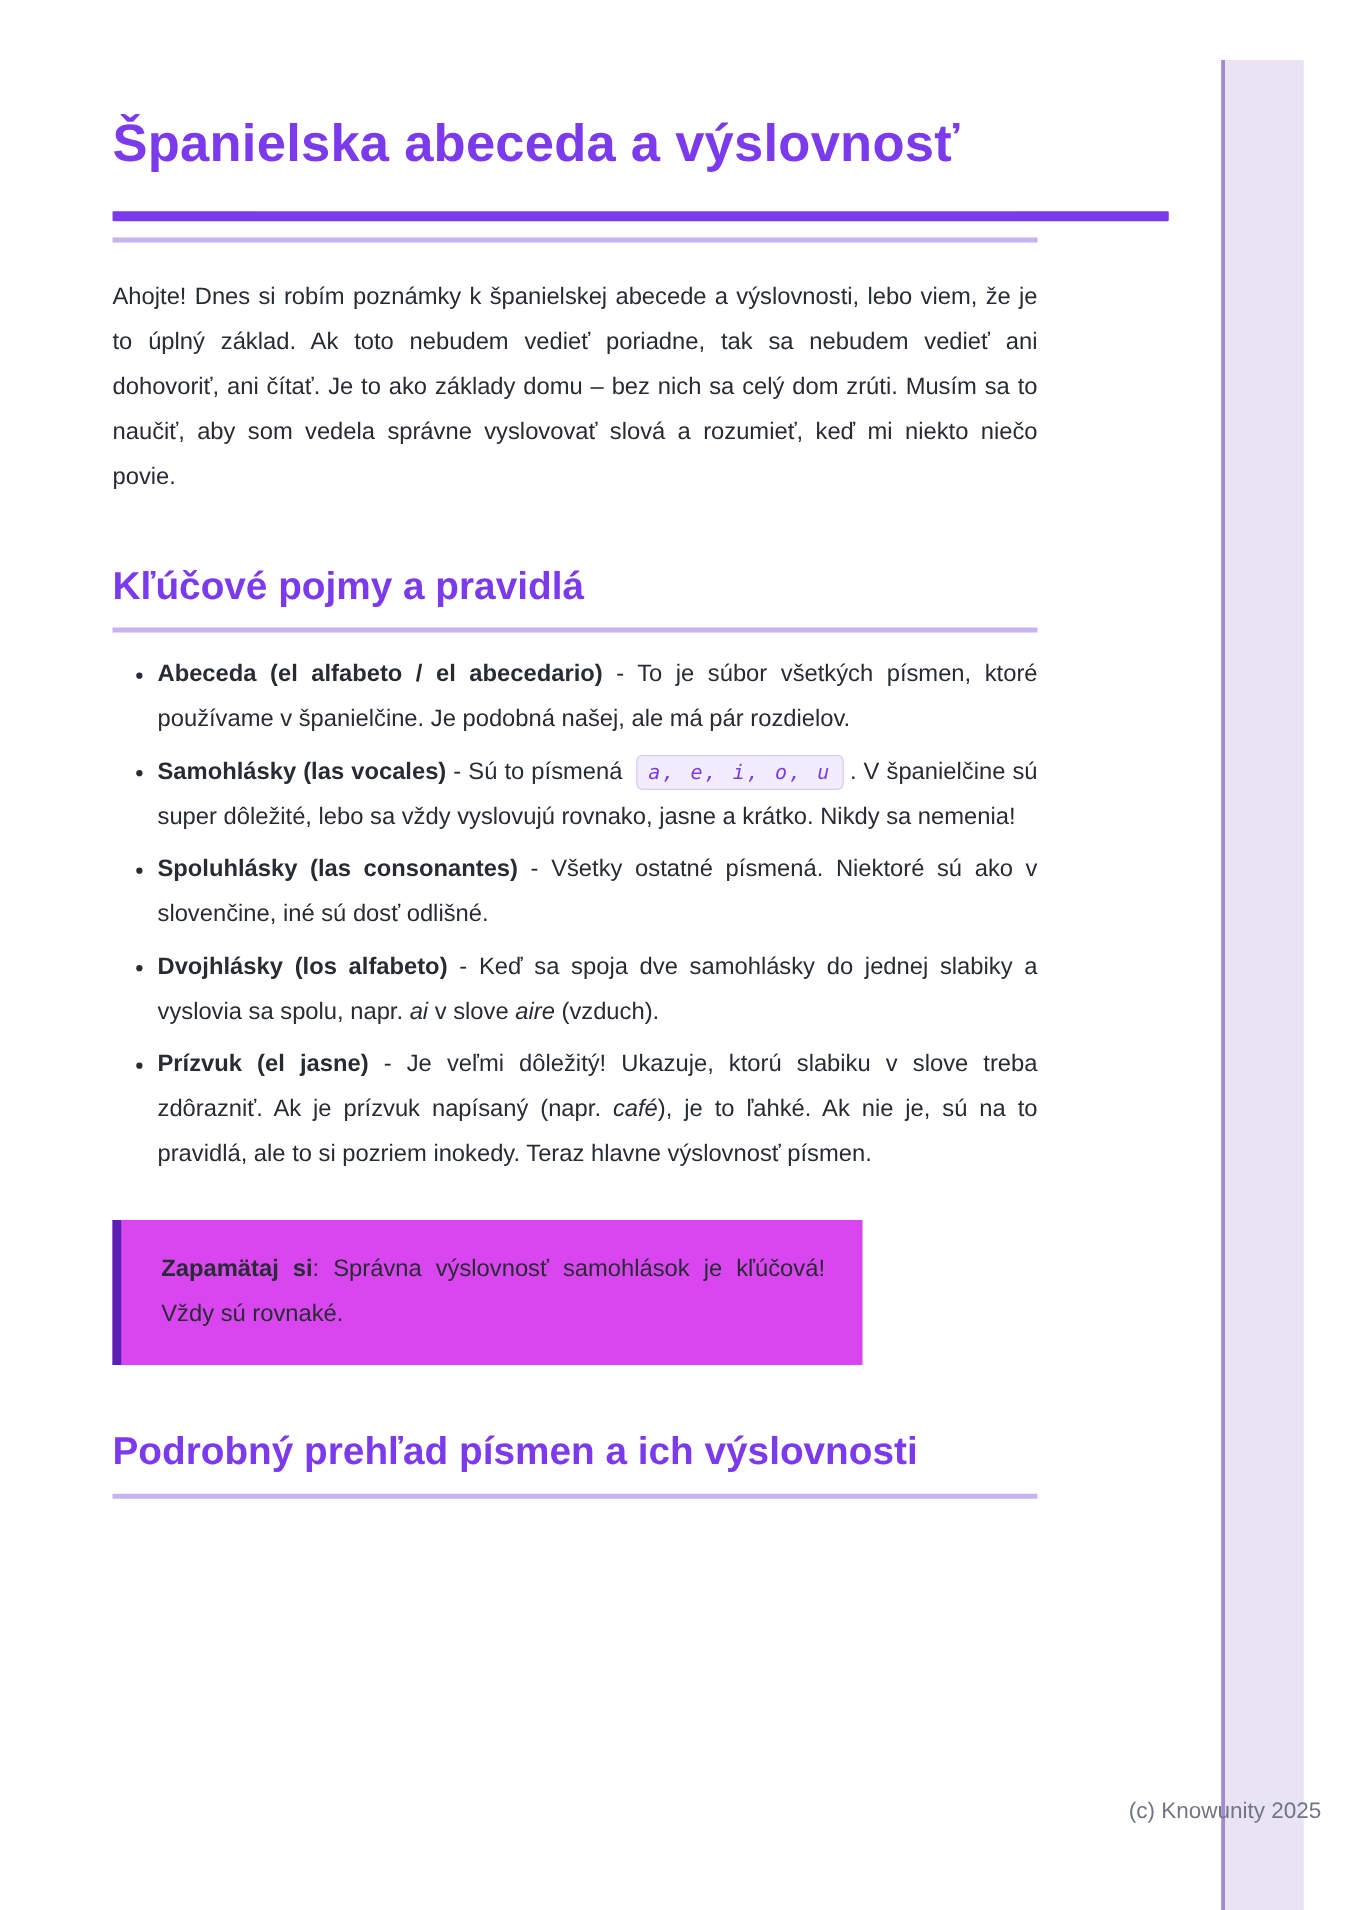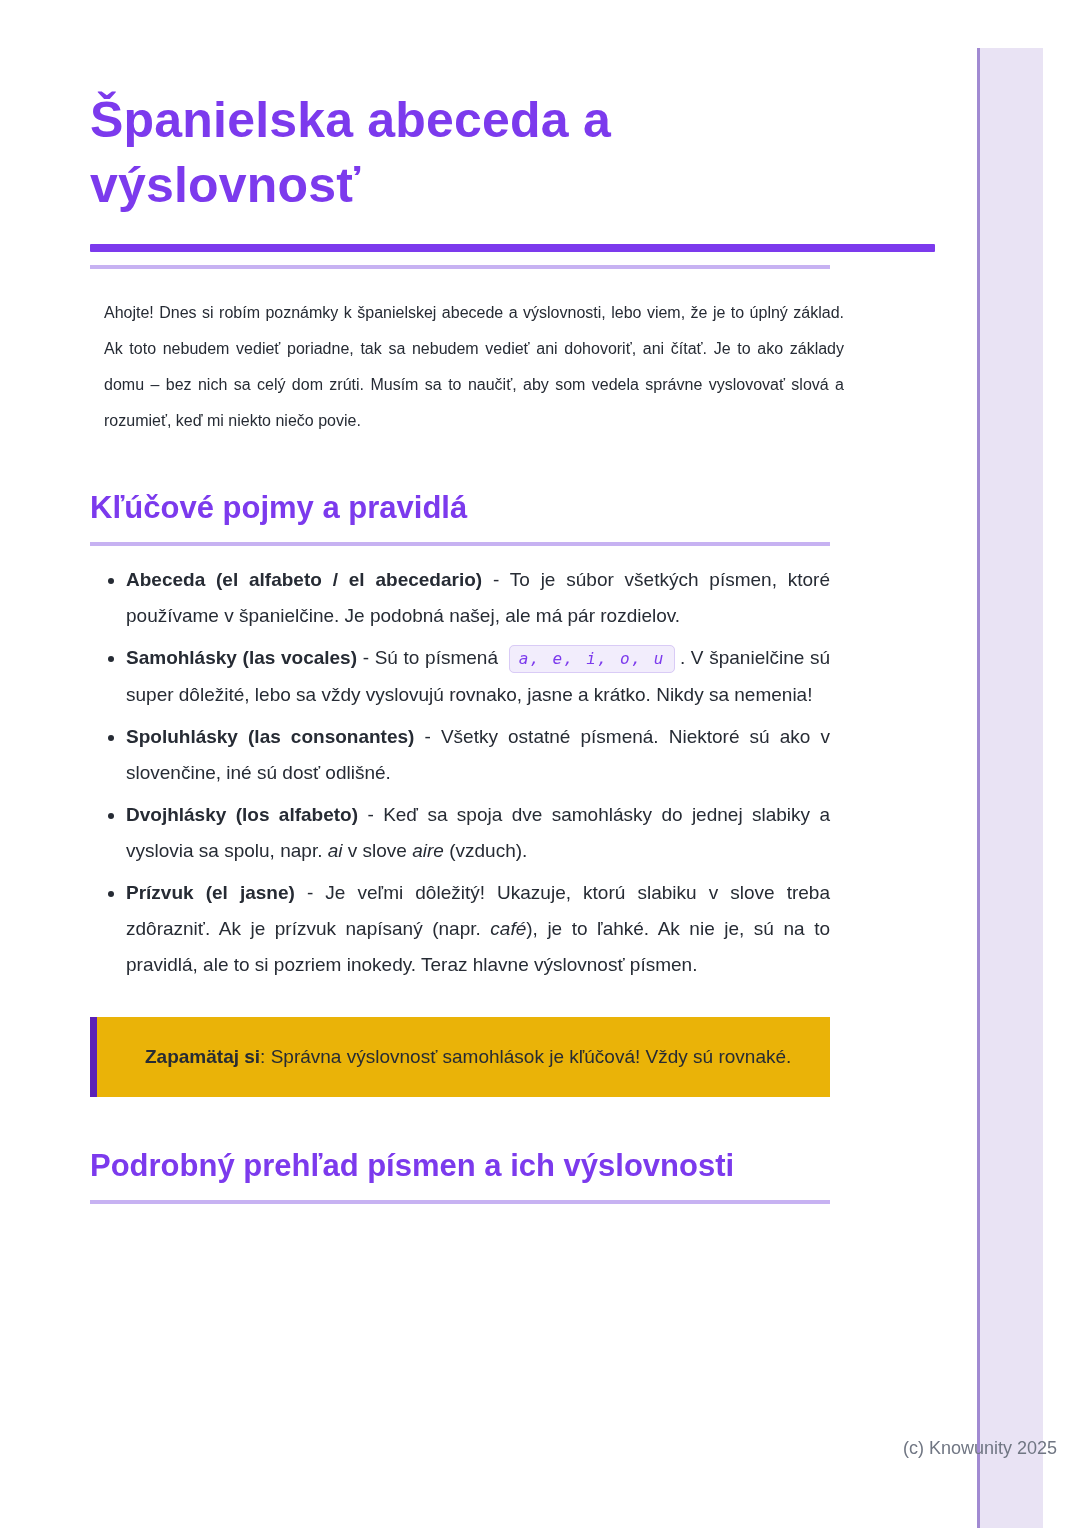--- a/index.html
+++ b/index.html
@@ -14,21 +14,21 @@
   }
   .content {
     position: absolute;
     left: 90px;
     top: 0;
     width: 845px;
   }
   h1.page-title {
     margin: 88px 0 0 0;
     max-width: 700px;
-    font-size: 50px;
+    font-size: 42px;
     line-height: 1.3;
     font-weight: 700;
     color: #7c3aed;
     letter-spacing: 0.2px;
   }
   .title-rule {
     margin-top: 26px;
     width: 845px;
     height: 8px;
     background: #7c3aed;
@@ -42,23 +42,23 @@
     font-weight: 700;
     color: #7c3aed;
   }
   .section-rule {
     margin-top: 13px;
     width: 740px;
     height: 4px;
     background: #c7b2f2;
   }
   p.body-text {
-    margin: 26px 0 0 14px;
+    margin: 26px 0 0 0;
     width: 740px;
-    font-size: 16px;
+    font-size: 19px;
     line-height: 36px;
     text-align: justify;
   }
   ul.concept-list {
     margin: 16px 0 0 0;
     padding: 0 0 0 36px;
     width: 704px;
     box-sizing: content-box;
     list-style: disc;
   }
@@ -78,25 +78,25 @@
     border: 1px solid #d9cbf6;
     border-radius: 5px;
     padding: 3px 9px 4px 9px;
     letter-spacing: 1.5px;
     margin: 0 5px;
     white-space: nowrap;
     font-style: italic;
   }
   .callout {
     margin-top: 34px;
-    width: 740px;
+    width: 600px;
     box-sizing: border-box;
-    background: #eab308;
+    background: #d946ef;
     border-left: 7px solid #5b21b6;
-    padding: 22px 30px 22px 48px;
+    padding: 22px 30px 22px 32px;
   }
   .callout p {
     margin: 0;
     font-size: 19px;
     line-height: 36px;
     text-align: justify;
   }
   .edge-strip {
     position: absolute;
     top: 48px;

